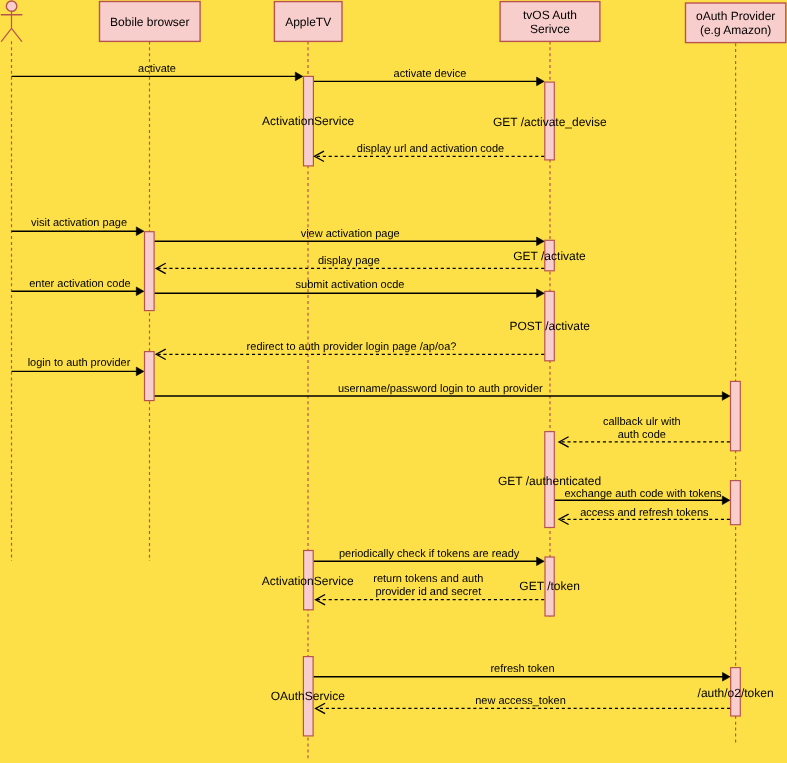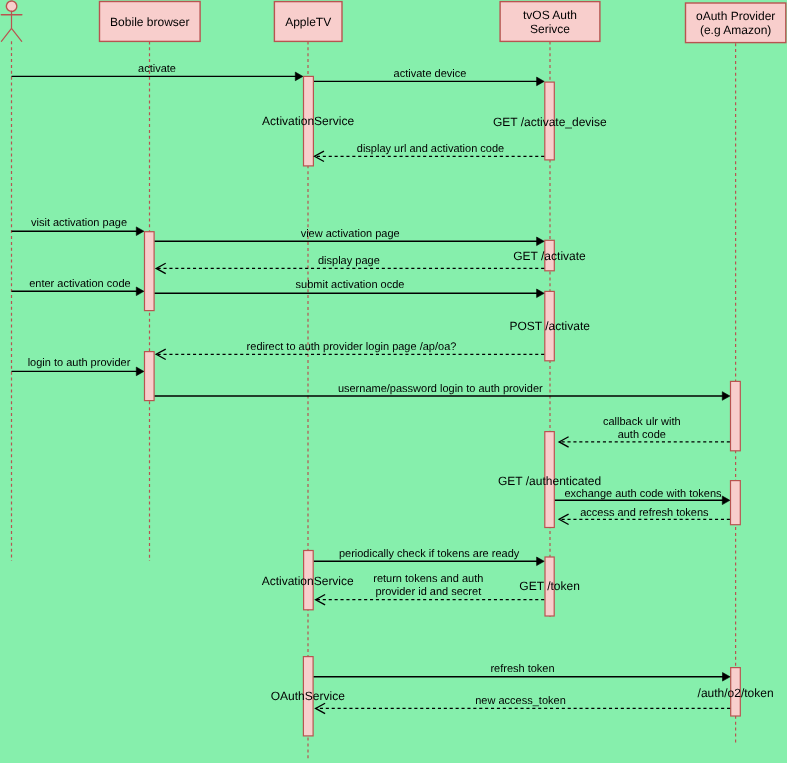--- a/index.html
+++ b/index.html
@@ -1,21 +1,21 @@
 <!DOCTYPE html>
 <html><head>
 <meta charset="utf-8">
 <style>
   html,body{margin:0;padding:0;background:#fff;}
   body{width:787px;height:763px;overflow:hidden;
        font-family:"Liberation Sans",sans-serif;
        -webkit-font-smoothing:antialiased;
        text-rendering:geometricPrecision;}
   svg text{ -webkit-font-smoothing:antialiased; }
-  #canvas{position:relative;width:787px;height:763px;background:#86efac;}
+  #canvas{position:relative;width:787px;height:763px;background:#fde047;}
   svg{display:block;}
   text{font-family:"Liberation Sans",sans-serif;}
   .participant-label{font-size:12px;fill:#000;}
   .message-label{font-size:11px;fill:#000;}
   .annotation-label{font-size:12px;fill:#000;}
 </style>
 </head>
 <body>
 
 <div id="canvas">

